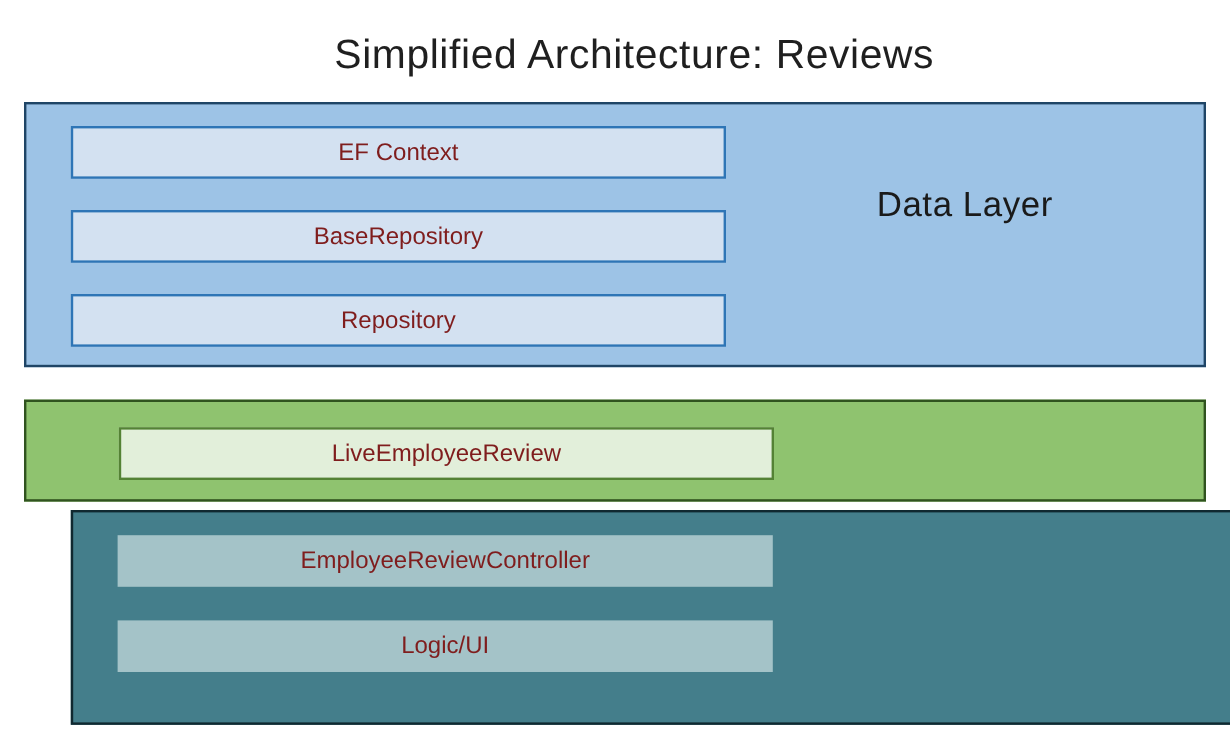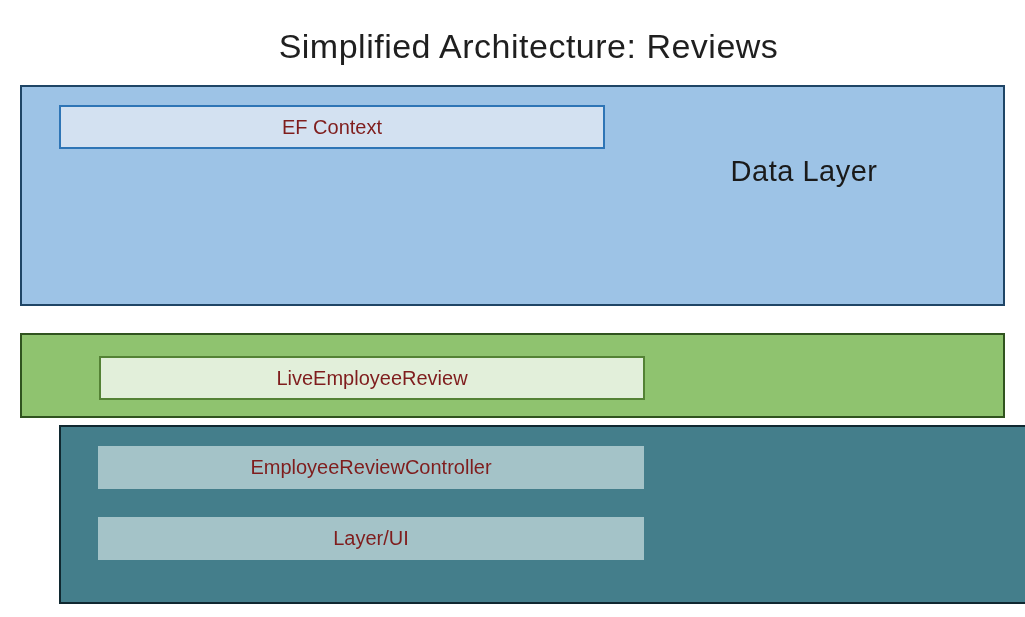--- a/index.html
+++ b/index.html
@@ -99,25 +99,27 @@
 </style>
 </head>
 <body>
 
 <div class="canvas">
 
   <div class="title">Simplified Architecture: Reviews</div>
 
   <div class="layer layer-data">
     <div class="component comp-data" style="top:18px">EF Context</div>
+    <div class="component comp-data" style="top:88px">BaseRepository</div>
+    <div class="component comp-data" style="top:158px">Repository</div>
     <div class="layer-label">Data Layer</div>
   </div>
 
   <div class="layer layer-biz">
     <div class="component comp-biz" style="top:21px">LiveEmployeeReview</div>
   </div>
 
   <div class="layer layer-ui">
     <div class="component comp-ui" style="top:19px">EmployeeReviewController</div>
-    <div class="component comp-ui" style="top:90px">Layer/UI</div>
+    <div class="component comp-ui" style="top:90px">Logic/UI</div>
   </div>
 
 </div>
 
 </body></html>

